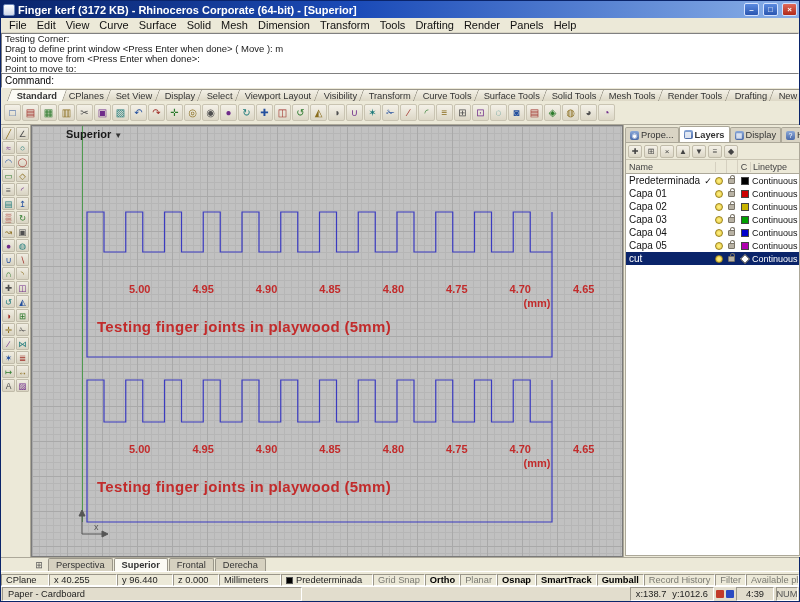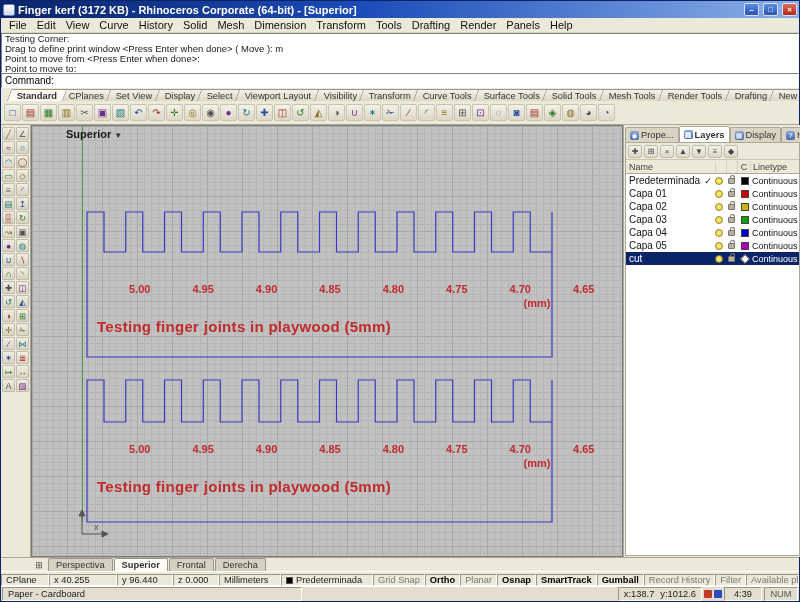--- a/index.html
+++ b/index.html
@@ -95,41 +95,41 @@
   .sbp:last-child{flex:1;}
   .sb-swatch{width:7px;height:7px;background:#000;border:1px solid #555;display:inline-block;}
 
   
   .bottombar{height:15px;flex:0 0 15px;display:flex;align-items:stretch;background:#e2ddcd;border-top:1px solid #fff;gap:2px;padding:0 1px;}
   .bbp{border:1px solid;border-color:#9a9689 #fff #fff #9a9689;padding:0 5px;display:flex;align-items:center;gap:6px;font-size:9.3px;color:#222;white-space:nowrap;}
   .bb-doc{width:300px;}
   .bb-spacer{flex:1;border:none;}
   .tray{width:8px;height:8px;border-radius:1px;align-self:center;}
   .bb-time{width:38px;justify-content:center;}
-  .bb-num{width:34px;justify-content:center;color:#555;}
+  .bb-num{width:22px;justify-content:center;color:#555;}
 </style>
 </head>
 <body>
 
 <div class="window">
 
   <div class="titlebar">
     <span class="app-icon"></span>
     <span class="tb-title">Finger kerf (3172 KB) - Rhinoceros Corporate (64-bit) - [Superior]</span>
     <span class="win-btn">–</span>
     <span class="win-btn">□</span>
     <span class="win-btn close">×</span>
   </div>
 
   <div class="menubar" id="menubar">
       <span class="menu-item">File</span>
       <span class="menu-item">Edit</span>
       <span class="menu-item">View</span>
       <span class="menu-item">Curve</span>
-      <span class="menu-item">History</span>
+      <span class="menu-item">Surface</span>
       <span class="menu-item">Solid</span>
       <span class="menu-item">Mesh</span>
       <span class="menu-item">Dimension</span>
       <span class="menu-item">Transform</span>
       <span class="menu-item">Tools</span>
       <span class="menu-item">Drafting</span>
       <span class="menu-item">Render</span>
       <span class="menu-item">Panels</span>
       <span class="menu-item">Help</span>
     </div>

